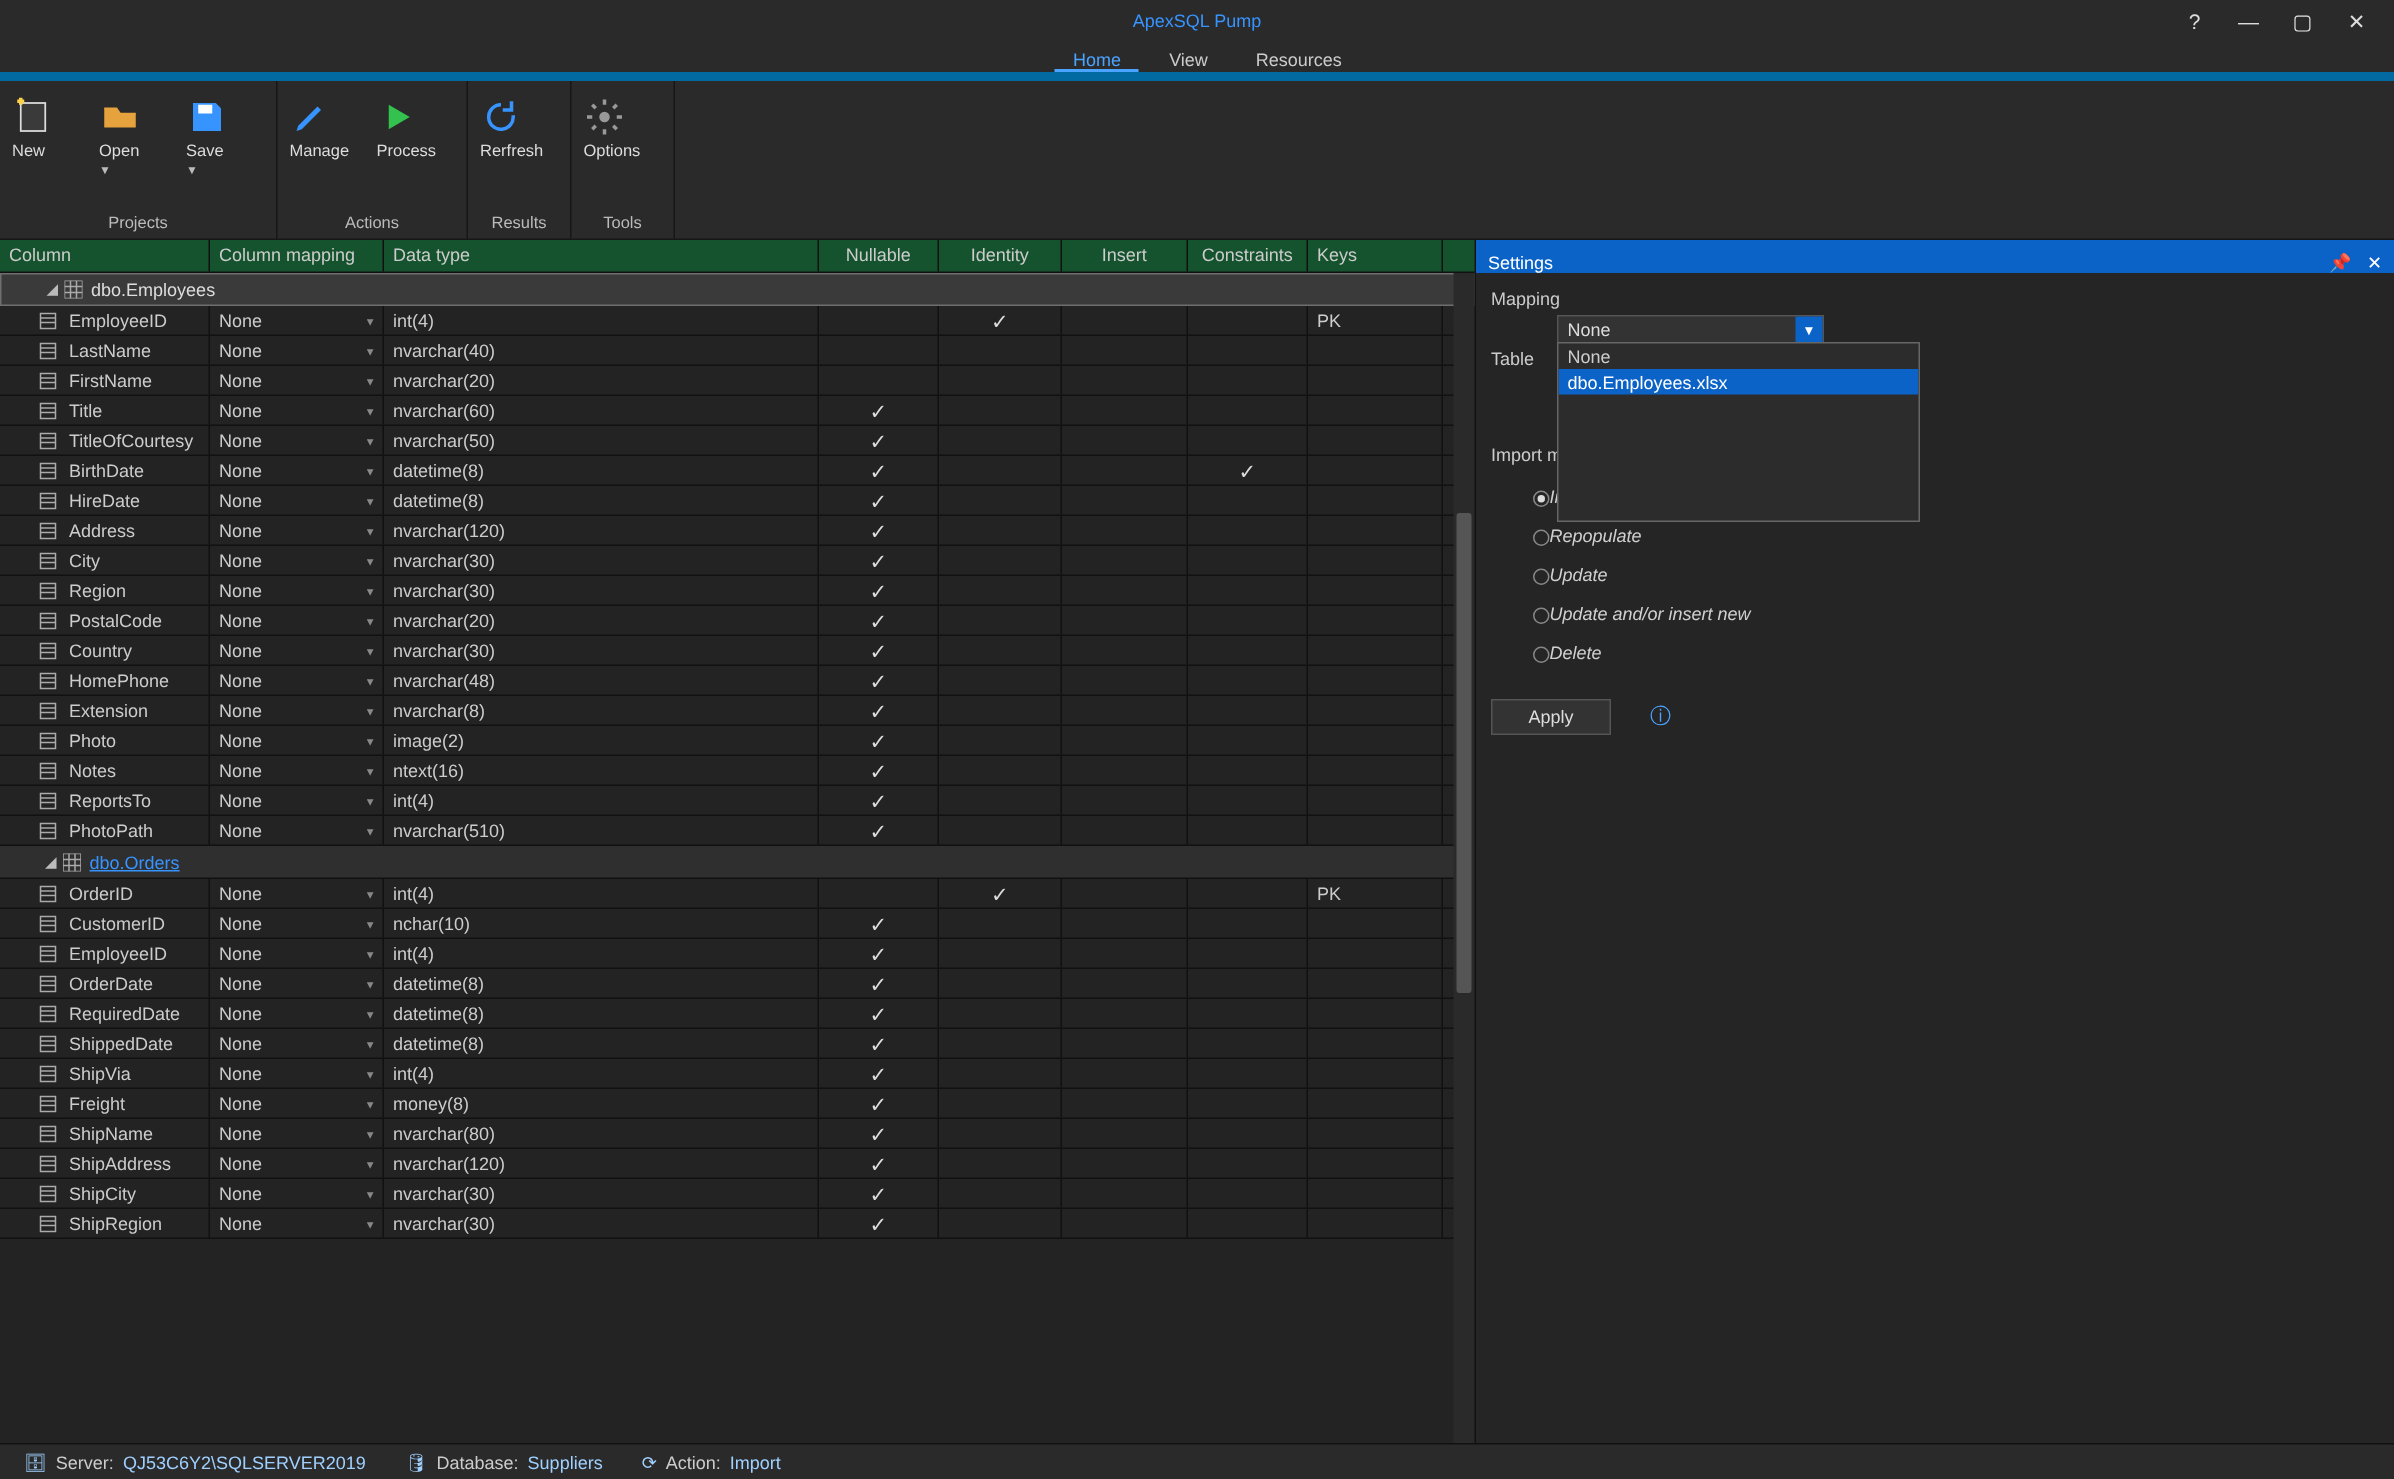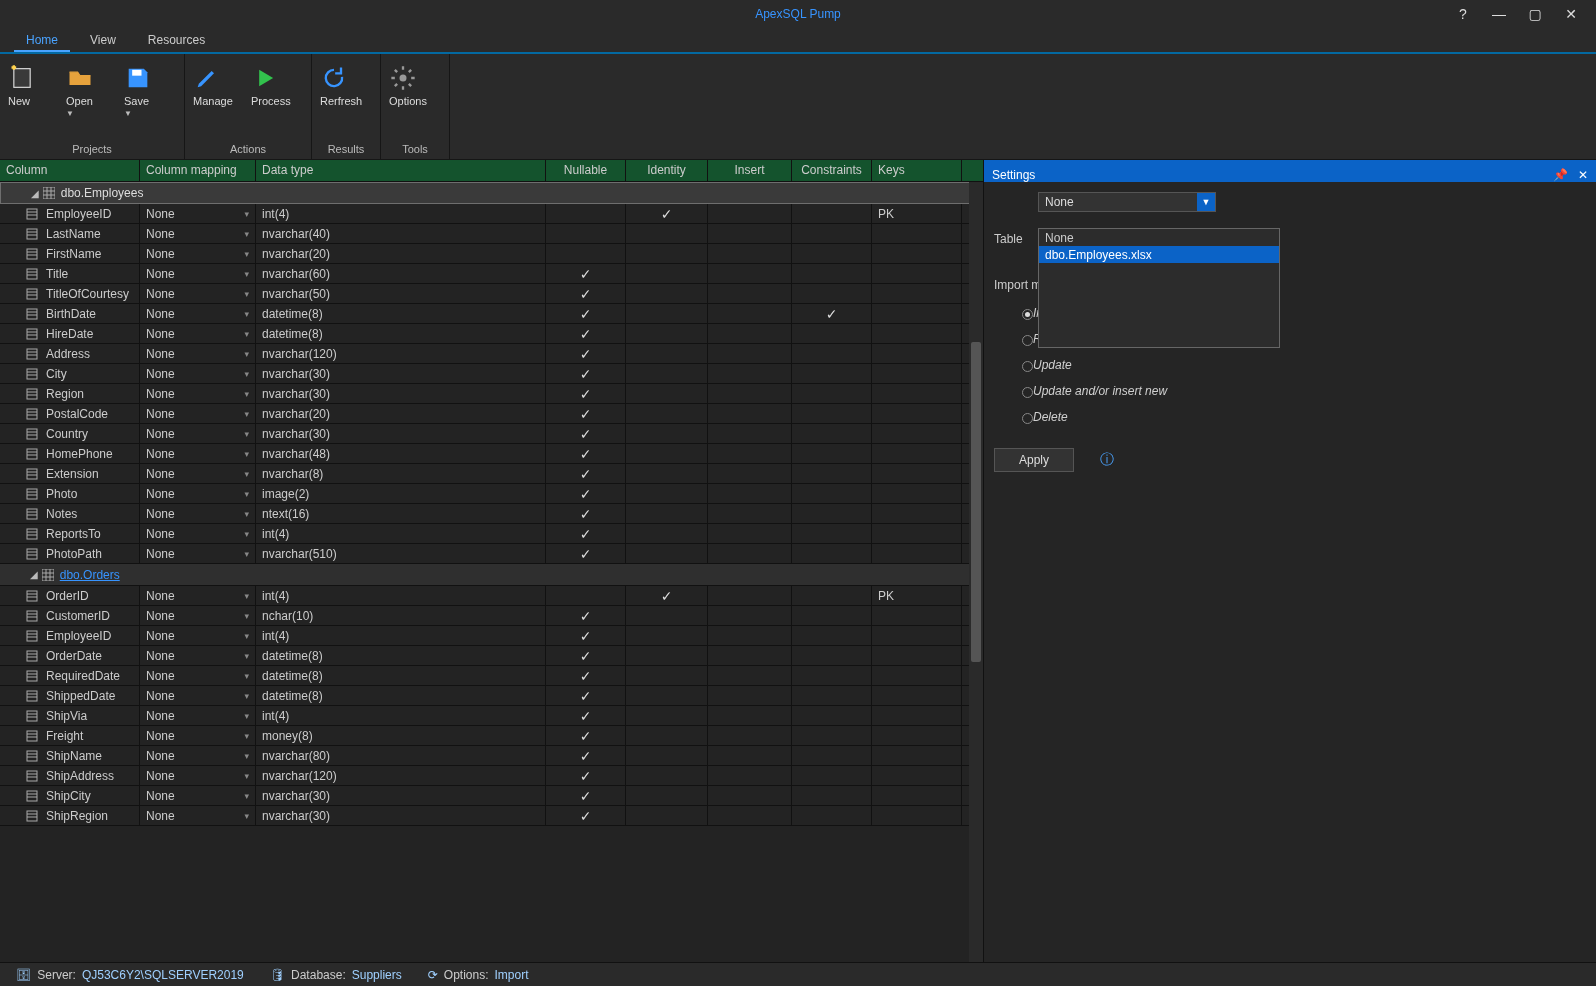--- a/index.html
+++ b/index.html
@@ -45,21 +45,22 @@
     width: 18px;
   }
 
   
   .ribbon-tabs {
     height: 26px;
     background: #2a2a2a;
     display: flex;
     padding-left: 14px;
     gap: 8px;
-    border-bottom: 2px solid #0369a1;
+    border-bottom: 6px solid #0369a1;
+    justify-content: center;
   }
   .ribbon-tabs .tab {
     padding: 5px 12px 4px 12px;
     color: #ccc;
     cursor: pointer;
   }
   .ribbon-tabs .tab.active {
     color: #4aa3ff;
     border-bottom: 2px solid #4aa3ff;
   }
@@ -1207,20 +1208,21 @@
 
   <div class="settings">
     <div class="settings-header">
       <span>Settings</span>
       <div class="right-icons">
         <span>📌</span>
         <span>✕</span>
       </div>
     </div>
     <div class="settings-body">
+      <div class="label">Mapping</div>
       <div class="combo">
         <div class="val">None</div>
         <div class="btn">▼</div>
       </div>
 
       <div class="table-label">Table</div>
 
       <div class="dropdown-list">
         <div class="opt">None</div>
         <div class="opt sel">dbo.Employees.xlsx</div>
@@ -1264,16 +1266,16 @@
     <span class="k">Server:</span>
     <span>QJ53C6Y2\SQLSERVER2019</span>
   </div>
   <div class="item">
     <span>🛢</span>
     <span class="k">Database:</span>
     <span>Suppliers</span>
   </div>
   <div class="item">
     <span>⟳</span>
-    <span class="k">Options:</span>
+    <span class="k">Action:</span>
     <span>Import</span>
   </div>
 </div>
 
 </body></html>

